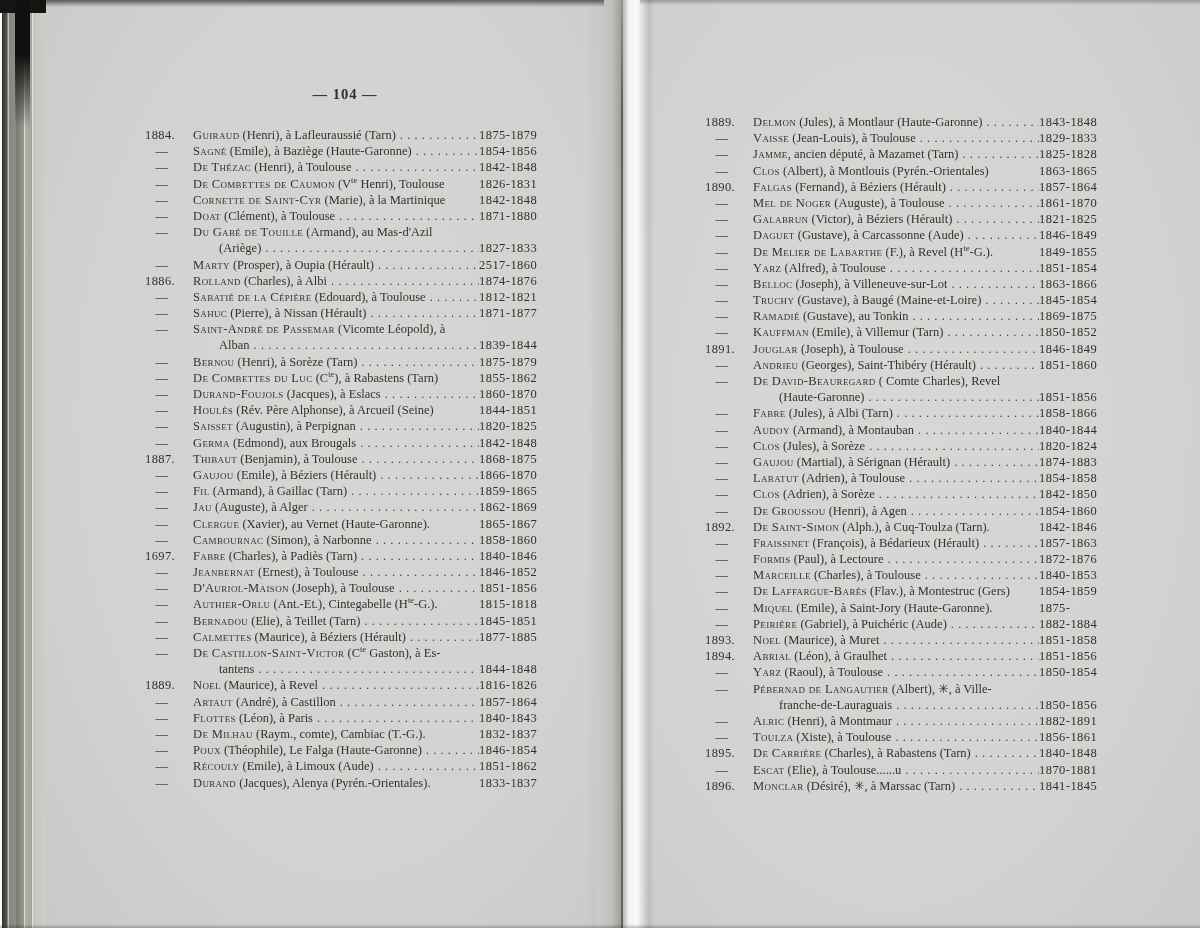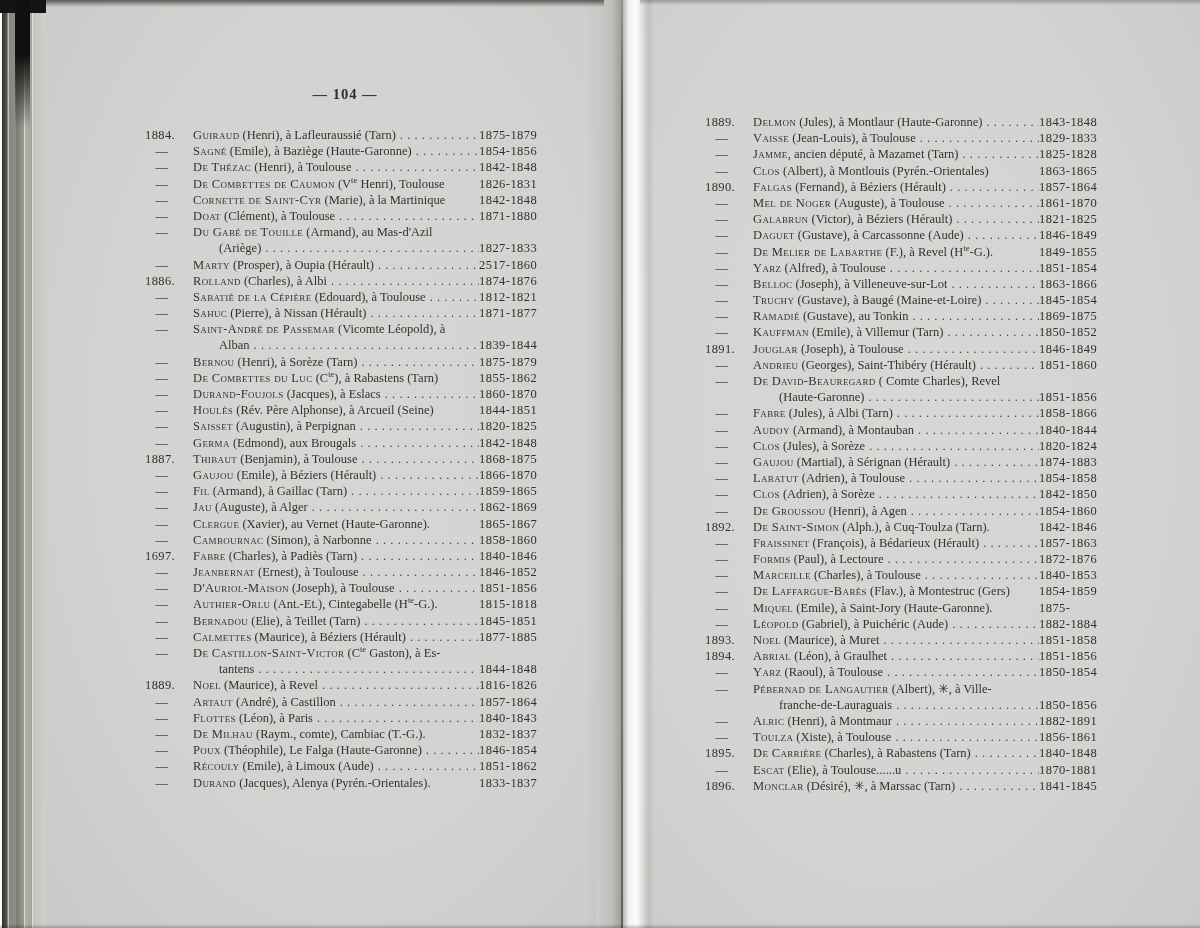--- a/index.html
+++ b/index.html
@@ -514,21 +514,21 @@
             <span class="dates">1854-1859</span>
           </div>
           <div class="row">
             <span class="ycol dash">—</span>
             <span class="mid"><span class="sc">Miquel</span> (Emile), à Saint-Jory (Haute-Garonne).</span>
             <span class="leader"></span>
             <span class="dates">1875-</span>
           </div>
           <div class="row">
             <span class="ycol dash">—</span>
-            <span class="mid"><span class="sc">Léopold</span> (Gabriel), à Puichéric (Aude)</span>
+            <span class="mid"><span class="sc">Peirière</span> (Gabriel), à Puichéric (Aude)</span>
             <span class="leader">......................................................................</span>
             <span class="dates">1882-1884</span>
           </div>
           <div class="row">
             <span class="ycol">1893.</span>
             <span class="mid"><span class="sc">Noel</span> (Maurice), à Muret</span>
             <span class="leader">......................................................................</span>
             <span class="dates">1851-1858</span>
           </div>
           <div class="row">

